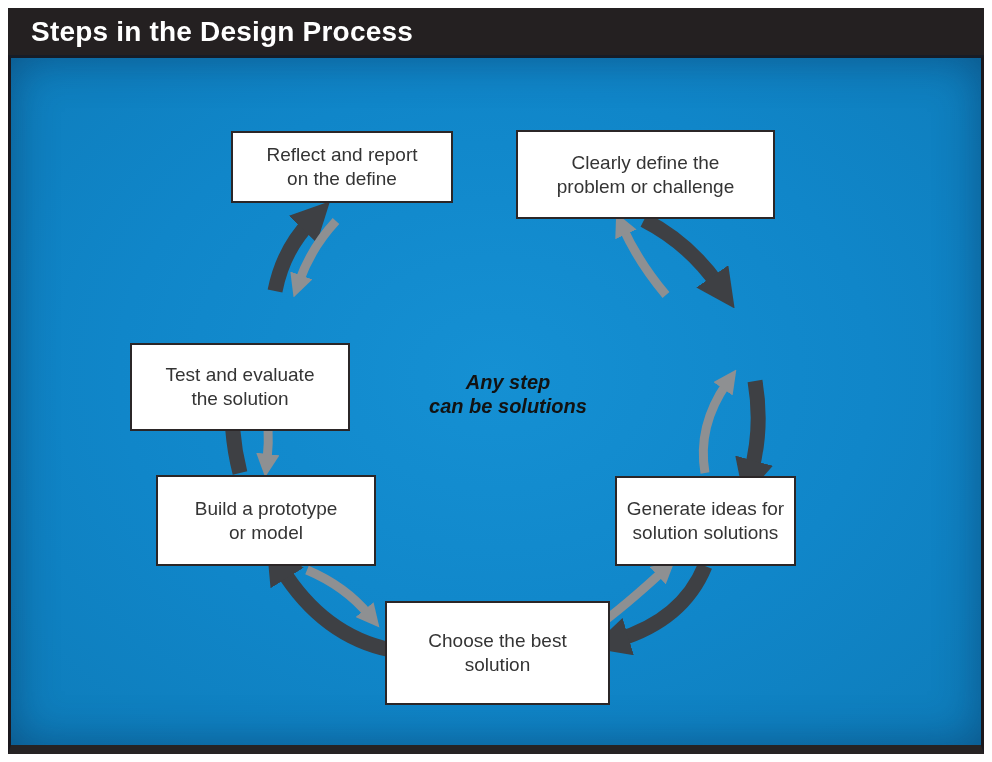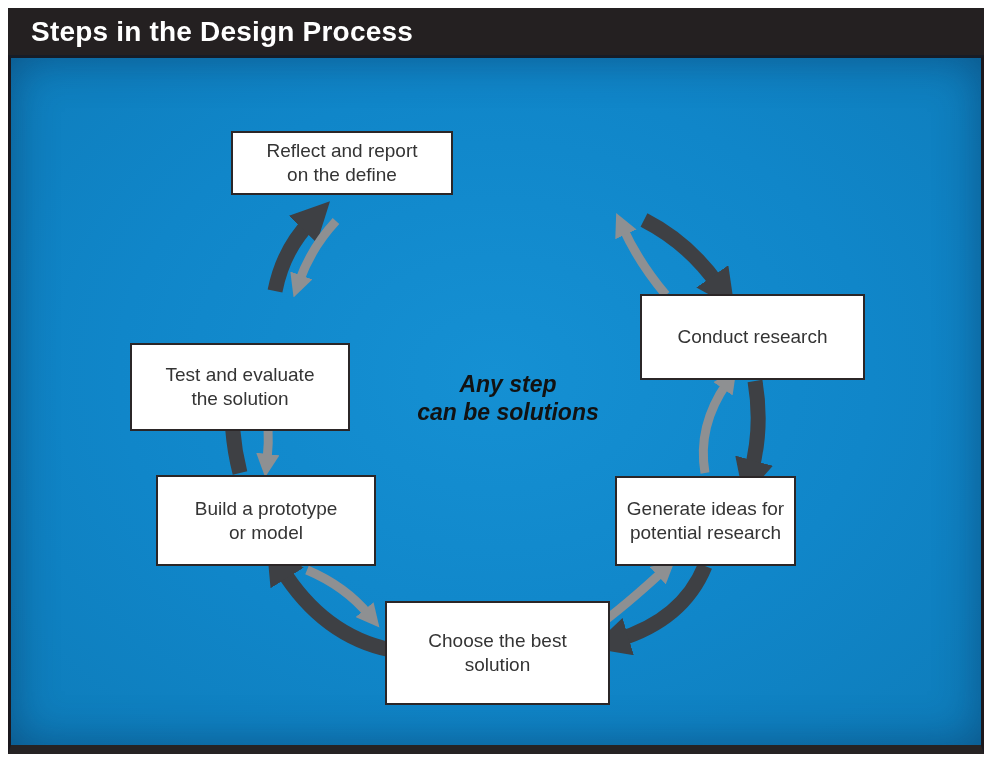--- a/index.html
+++ b/index.html
@@ -42,26 +42,26 @@
     font-size:19px;line-height:1.25;
   }
   .box-line{display:block;}
   .box-line:empty{display:none;}
   .step-define  {left:505px;top:72px; width:259px;height:89px;}
   .step-research{left:629px;top:236px;width:225px;height:86px;}
   .step-generate{left:604px;top:418px;width:181px;height:90px;}
   .step-choose  {left:374px;top:543px;width:225px;height:104px;}
   .step-build   {left:145px;top:417px;width:220px;height:91px;}
   .step-test    {left:119px;top:237px;width:220px;height:88px;margin-top:48px;}
-  .step-reflect {left:220px;top:73px; width:222px;height:64px;}
+  .step-reflect {left:220px;top:73px; width:222px;height:72px;}
   .center-note{
     position:absolute;left:372px;top:312px;width:250px;
     text-align:center;
     color:#121212;
-    font-size:23px;font-weight:bold;font-style:italic;
+    font-size:20px;font-weight:bold;font-style:italic;
     line-height:1.22;
   }
   .center-line{display:block;}
 </style>
 </head>
 <body>
 
 <div class="page">
 
   <div class="title-bar">
@@ -88,29 +88,29 @@
       <path d="M 264 233 Q 272 192 300 163" stroke="#3E4044" stroke-width="15" fill="none" marker-end="url(#head-dark)"></path>
 
       <path d="M 655 237 Q 628 205 612 170" stroke="#8E9092" stroke-width="9" fill="none" marker-end="url(#head-gray)"></path>
       <path d="M 694 415 Q 686 368 716 325" stroke="#8E9092" stroke-width="9" fill="none" marker-end="url(#head-gray)"></path>
       <path d="M 584 570 Q 614 548 652 513" stroke="#8E9092" stroke-width="9" fill="none" marker-end="url(#head-gray)"></path>
       <path d="M 296 512 Q 334 528 358 557" stroke="#8E9092" stroke-width="9" fill="none" marker-end="url(#head-gray)"></path>
       <path d="M 252 330 Q 260 368 256 403" stroke="#8E9092" stroke-width="9" fill="none" marker-end="url(#head-gray)"></path>
       <path d="M 325 163 Q 300 190 288 224" stroke="#8E9092" stroke-width="9" fill="none" marker-end="url(#head-gray)"></path>
     </svg>
 
+    <div class="step-box step-define">
+      <span class="box-line">Clearly define the</span>
+      <span class="box-line">problem or challenge</span>
+    </div>
 
-    <div class="step-box step-research">
-      <span class="box-line">Conduct research</span>
-
-    </div>
 
     <div class="step-box step-generate">
       <span class="box-line">Generate ideas for</span>
-      <span class="box-line">potential research</span>
+      <span class="box-line">solution solutions</span>
     </div>
 
     <div class="step-box step-choose">
       <span class="box-line">Choose the best</span>
       <span class="box-line">solution</span>
     </div>
 
     <div class="step-box step-build">
       <span class="box-line">Build a prototype</span>
       <span class="box-line">or model</span>

